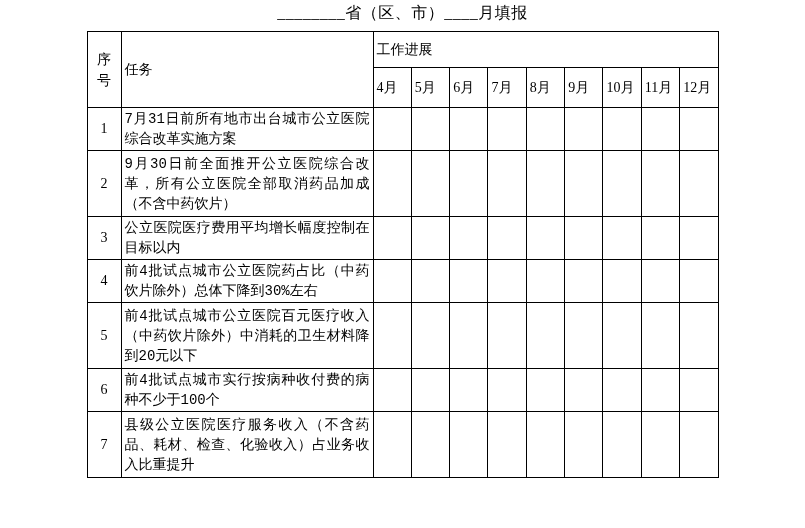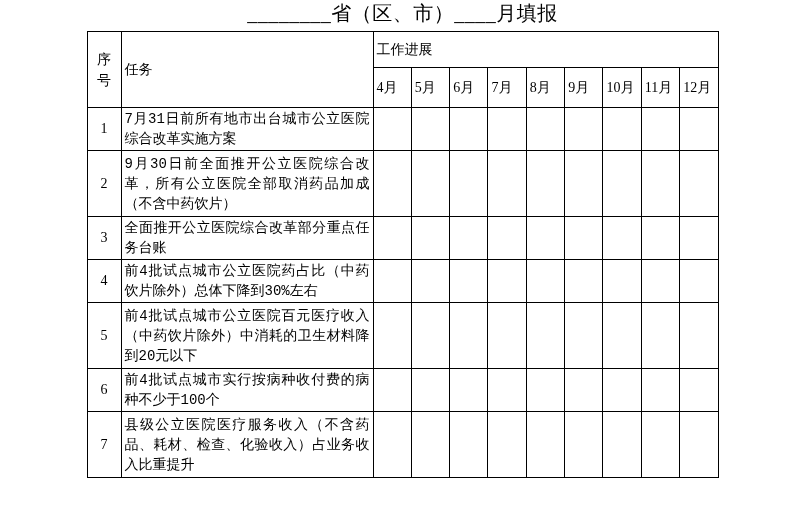--- a/index.html
+++ b/index.html
@@ -20,21 +20,21 @@
     margin: 0;
     padding-top: 11px;
     text-align: center;
     font-size: 23px;
     font-weight: bold;
     letter-spacing: 1px;
     line-height: 30px;
   }
   .doc-subtitle {
     text-align: center;
-    font-size: 20px;
+    font-size: 16px;
     line-height: 22px;
     margin-top: 2px;
     letter-spacing: 0.5px;
   }
   table.ledger {
     width: 632px;
     margin: 7px auto 0 auto;
     border-collapse: collapse;
     table-layout: fixed;
   }
@@ -134,21 +134,21 @@
         <td class="mcell"></td>
         <td class="mcell"></td>
         <td class="mcell"></td>
         <td class="mcell"></td>
         <td class="mcell"></td>
         <td class="mcell"></td>
         <td class="mcell"></td>
       </tr>
       <tr class="r2">
         <td class="idx">3</td>
-        <td class="task">全面推开公立医院综合改革部分重点任务台账</td>
+        <td class="task">公立医院医疗费用平均增长幅度控制在目标以内</td>
         <td class="mcell"></td>
         <td class="mcell"></td>
         <td class="mcell"></td>
         <td class="mcell"></td>
         <td class="mcell"></td>
         <td class="mcell"></td>
         <td class="mcell"></td>
         <td class="mcell"></td>
         <td class="mcell"></td>
       </tr>

